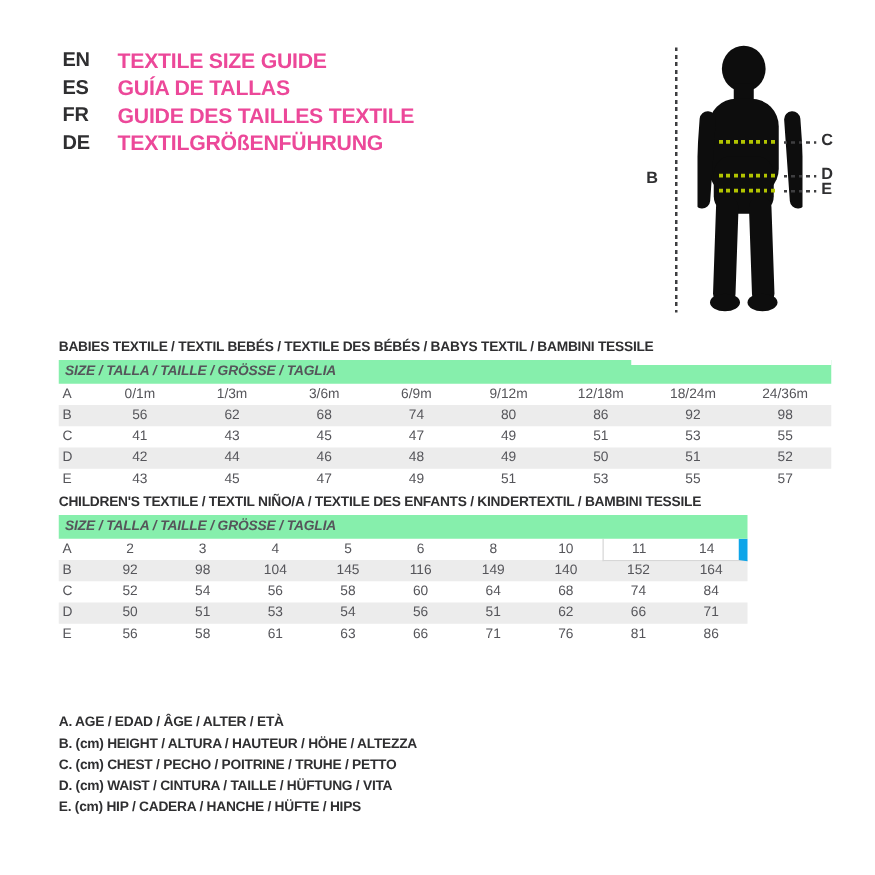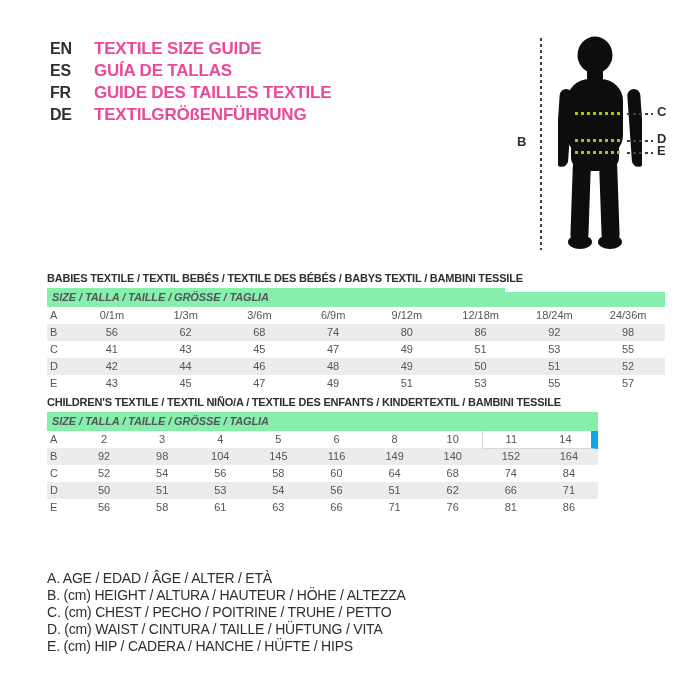--- a/index.html
+++ b/index.html
@@ -36,21 +36,21 @@
   .children .trow{grid-template-columns:28px repeat(9,1fr);}
   .trow.shade{background:#ececec;}
   .rlabel{padding-left:3px;line-height:17px;}
   .cell{text-align:center;line-height:17px;}
   .cell.hl{border-bottom:1px solid #d7d7d7;background:#fff;}
   .cell.hl-first{border-left:1px solid #d7d7d7;}
   .cell.hl-last{border-right:7px solid #0ea5e9;}
 
   
   .legend{position:absolute;left:47px;top:570px;}
-  .legend-line{font-size:14px;font-weight:400;color:#2f2f31;line-height:17px;letter-spacing:-0.2px;white-space:nowrap;}
+  .legend-line{font-size:11px;font-weight:700;color:#2f2f31;line-height:17px;letter-spacing:-0.2px;white-space:nowrap;}
 </style>
 </head>
 <body>
 
 <div class="page">
 
   <div class="lang-list">
       <div class="lang-row">
         <span class="lang-code">EN</span>
         <span class="lang-title">TEXTILE SIZE GUIDE</span>

